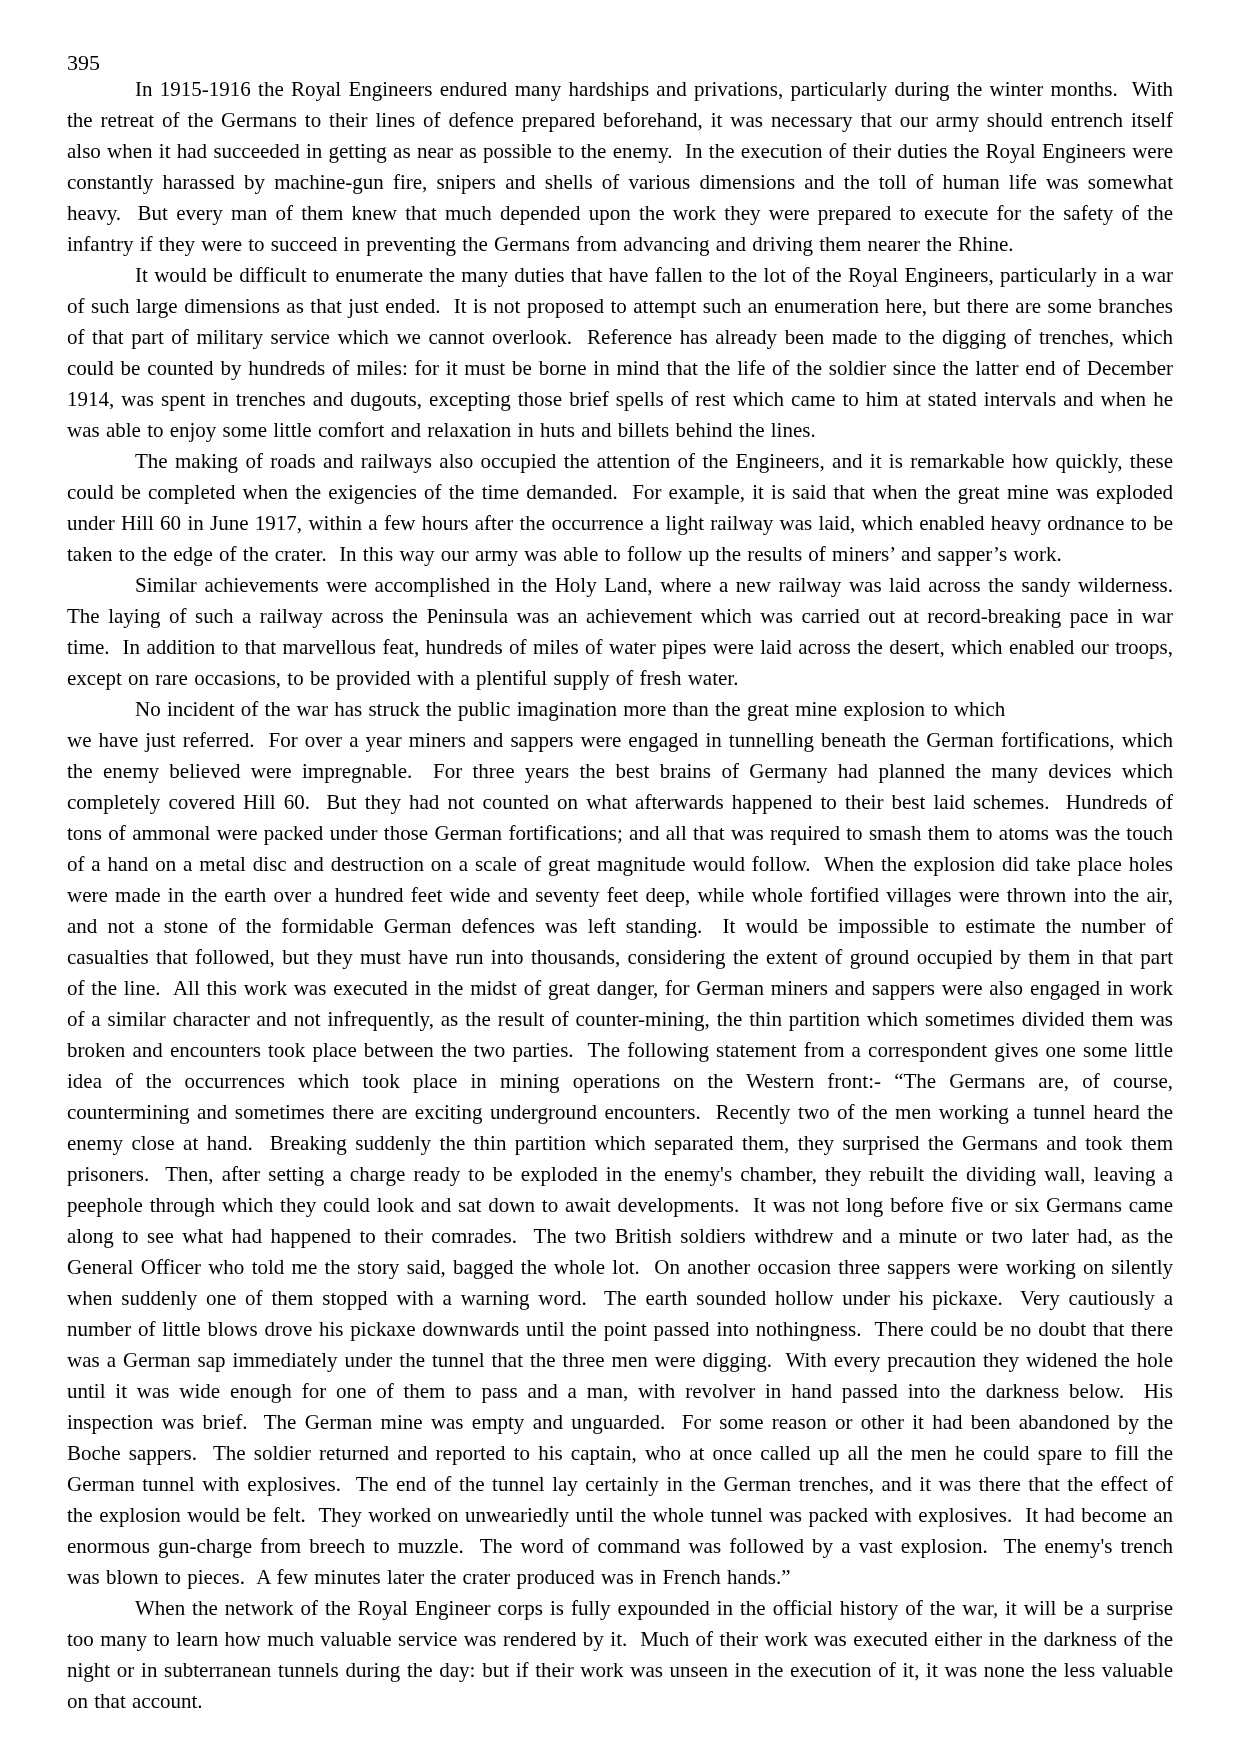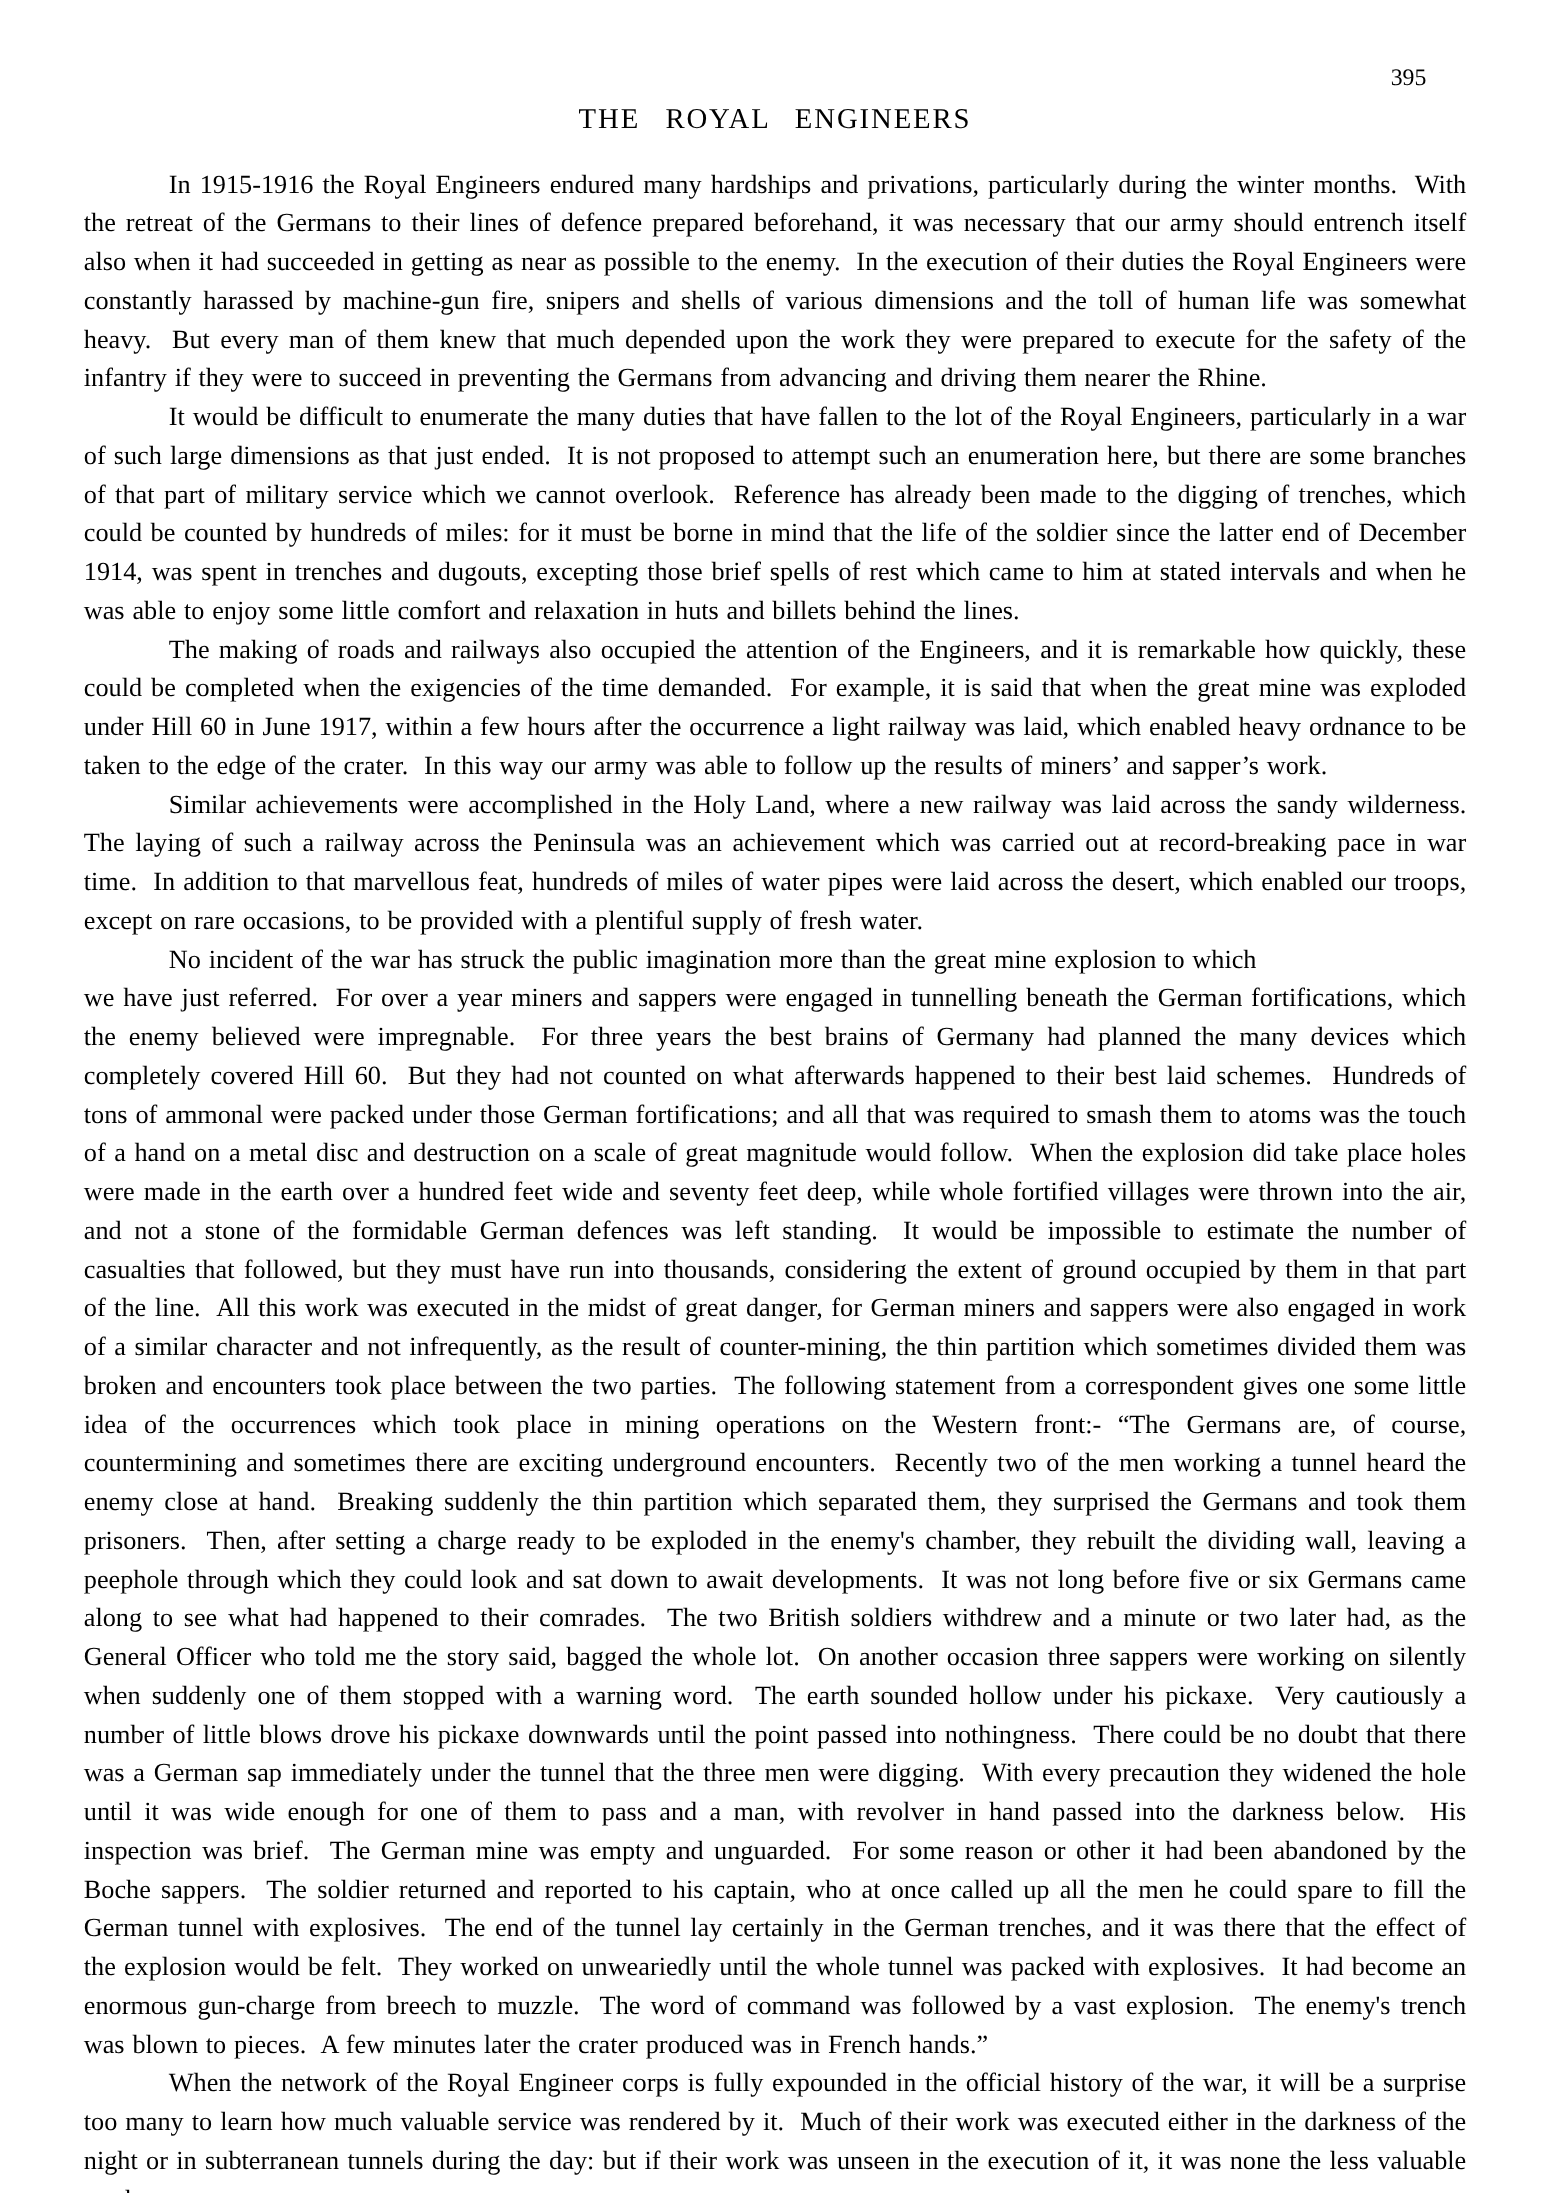--- a/index.html
+++ b/index.html
@@ -12,22 +12,22 @@
     width: 1240px;
     min-height: 1754px;
     margin: 0 auto;
     background: #ffffff;
     color: #000000;
     font-family: "Liberation Serif", "DejaVu Serif", serif;
     box-sizing: border-box;
     padding: 52px 67px 40px 67px;
   }
   .page-number {
-    text-align: right;
-    font-size: 19px;
+    text-align: left;
+    font-size: 22px;
     line-height: 22px;
     padding-right: 32px;
   }
   .doc-title {
     text-align: center;
     font-size: 23px;
     font-weight: normal;
     letter-spacing: 1.5px;
     word-spacing: 13px;
     margin: 7px 0 23px 0;
@@ -42,21 +42,20 @@
     white-space: pre-wrap;
     word-spacing: 1px;
   }
 </style>
 </head>
 <body>
 
 <div class="page">
   <div class="page-number">395</div>
 
-  <h1 class="doc-title">THE ROYAL ENGINEERS</h1>
 
   <div class="content">
     <p class="para">In 1915-1916 the Royal Engineers endured many hardships and privations, particularly during the winter months.  With the retreat of the Germans to their lines of defence prepared beforehand, it was necessary that our army should entrench itself also when it had succeeded in getting as near as possible to the enemy.  In the execution of their duties the Royal Engineers were constantly harassed by machine-gun fire, snipers and shells of various dimensions and the toll of human life was somewhat heavy.  But every man of them knew that much depended upon the work they were prepared to execute for the safety of the infantry if they were to succeed in preventing the Germans from advancing and driving them nearer the Rhine.</p>
     <p class="para">It would be difficult to enumerate the many duties that have fallen to the lot of the Royal Engineers, particularly in a war of such large dimensions as that just ended.  It is not proposed to attempt such an enumeration here, but there are some branches of that part of military service which we cannot overlook.  Reference has already been made to the digging of trenches, which could be counted by hundreds of miles: for it must be borne in mind that the life of the soldier since the latter end of December 1914, was spent in trenches and dugouts, excepting those brief spells of rest which came to him at stated intervals and when he was able to enjoy some little comfort and relaxation in huts and billets behind the lines.</p>
     <p class="para">The making of roads and railways also occupied the attention of the Engineers, and it is remarkable how quickly, these could be completed when the exigencies of the time demanded.  For example, it is said that when the great mine was exploded under Hill 60 in June 1917, within a few hours after the occurrence a light railway was laid, which enabled heavy ordnance to be taken to the edge of the crater.  In this way our army was able to follow up the results of miners’ and sapper’s work.</p>
     <p class="para">Similar achievements were accomplished in the Holy Land, where a new railway was laid across the sandy wilderness.  The laying of such a railway across the Peninsula was an achievement which was carried out at record-breaking pace in war time.  In addition to that marvellous feat, hundreds of miles of water pipes were laid across the desert, which enabled our troops, except on rare occasions, to be provided with a plentiful supply of fresh water.</p>
     <p class="para">No incident of the war has struck the public imagination more than the great mine explosion to which
 we have just referred.  For over a year miners and sappers were engaged in tunnelling beneath the German fortifications, which the enemy believed were impregnable.  For three years the best brains of Germany had planned the many devices which completely covered Hill 60.  But they had not counted on what afterwards happened to their best laid schemes.  Hundreds of tons of ammonal were packed under those German fortifications; and all that was required to smash them to atoms was the touch of a hand on a metal disc and destruction on a scale of great magnitude would follow.  When the explosion did take place holes were made in the earth over a hundred feet wide and seventy feet deep, while whole fortified villages were thrown into the air, and not a stone of the formidable German defences was left standing.  It would be impossible to estimate the number of casualties that followed, but they must have run into thousands, considering the extent of ground occupied by them in that part of the line.  All this work was executed in the midst of great danger, for German miners and sappers were also engaged in work of a similar character and not infrequently, as the result of counter-mining, the thin partition which sometimes divided them was broken and encounters took place between the two parties.  The following statement from a correspondent gives one some little idea of the occurrences which took place in mining operations on the Western front:- “The Germans are, of course, countermining and sometimes there are exciting underground encounters.  Recently two of the men working a tunnel heard the enemy close at hand.  Breaking suddenly the thin partition which separated them, they surprised the Germans and took them prisoners.  Then, after setting a charge ready to be exploded in the enemy's chamber, they rebuilt the dividing wall, leaving a peephole through which they could look and sat down to await developments.  It was not long before five or six Germans came along to see what had happened to their comrades.  The two British soldiers withdrew and a minute or two later had, as the General Officer who told me the story said, bagged the whole lot.  On another occasion three sappers were working on silently when suddenly one of them stopped with a warning word.  The earth sounded hollow under his pickaxe.  Very cautiously a number of little blows drove his pickaxe downwards until the point passed into nothingness.  There could be no doubt that there was a German sap immediately under the tunnel that the three men were digging.  With every precaution they widened the hole until it was wide enough for one of them to pass and a man, with revolver in hand passed into the darkness below.  His inspection was brief.  The German mine was empty and unguarded.  For some reason or other it had been abandoned by the Boche sappers.  The soldier returned and reported to his captain, who at once called up all the men he could spare to fill the German tunnel with explosives.  The end of the tunnel lay certainly in the German trenches, and it was there that the effect of the explosion would be felt.  They worked on unweariedly until the whole tunnel was packed with explosives.  It had become an enormous gun-charge from breech to muzzle.  The word of command was followed by a vast explosion.  The enemy's trench was blown to pieces.  A few minutes later the crater produced was in French hands.”</p>
     <p class="para">When the network of the Royal Engineer corps is fully expounded in the official history of the war, it will be a surprise too many to learn how much valuable service was rendered by it.  Much of their work was executed either in the darkness of the night or in subterranean tunnels during the day: but if their work was unseen in the execution of it, it was none the less valuable on that account.</p>
   </div>

